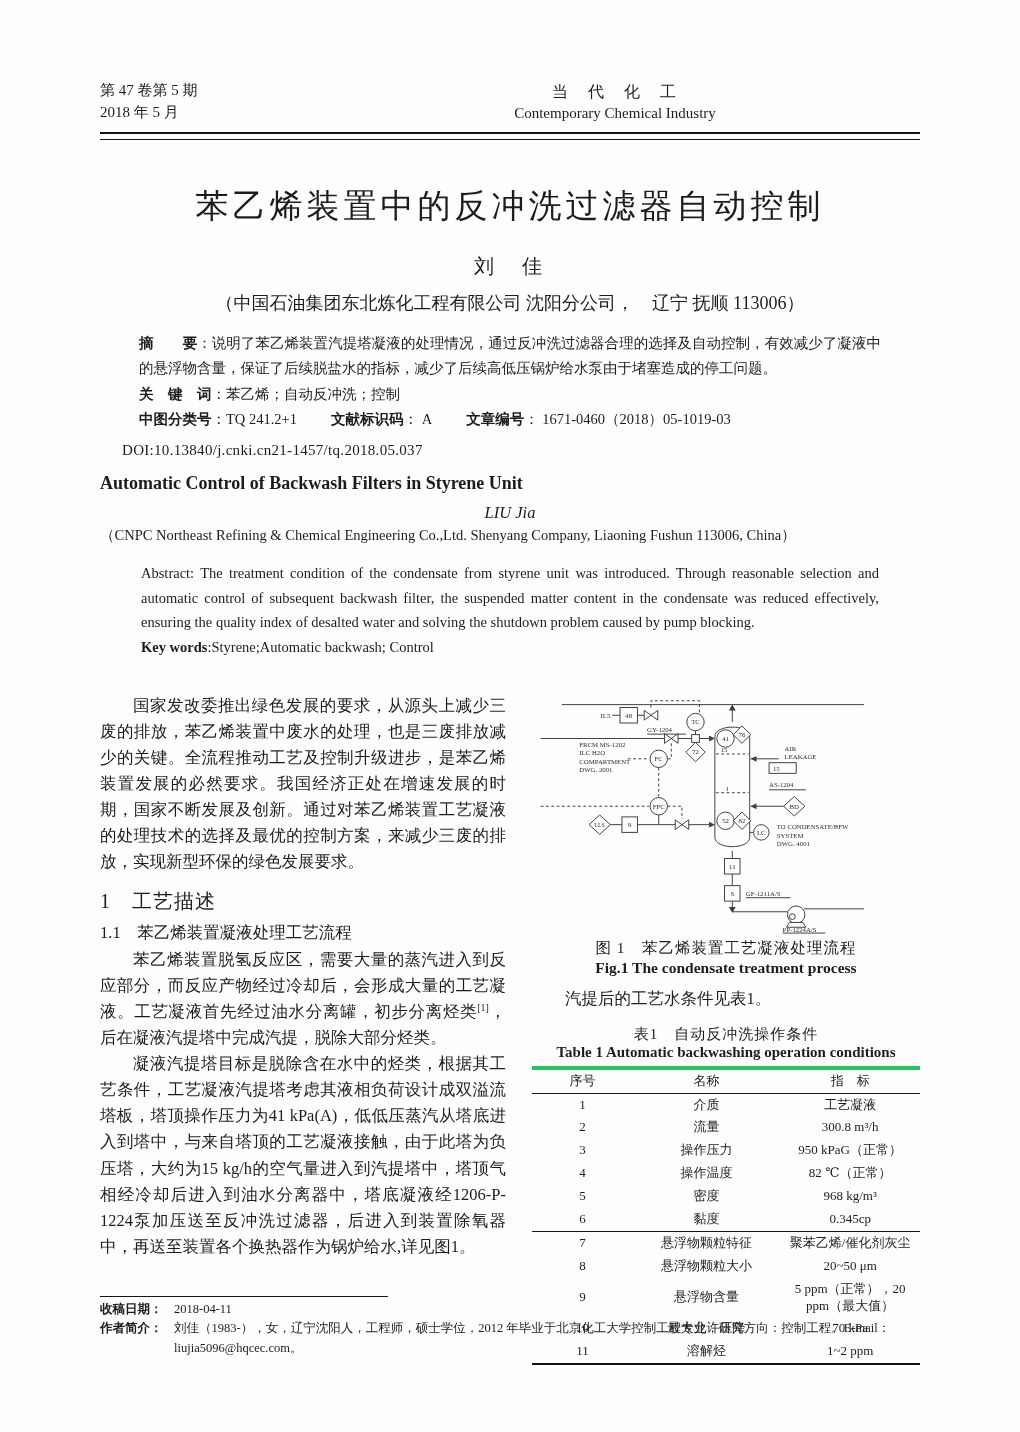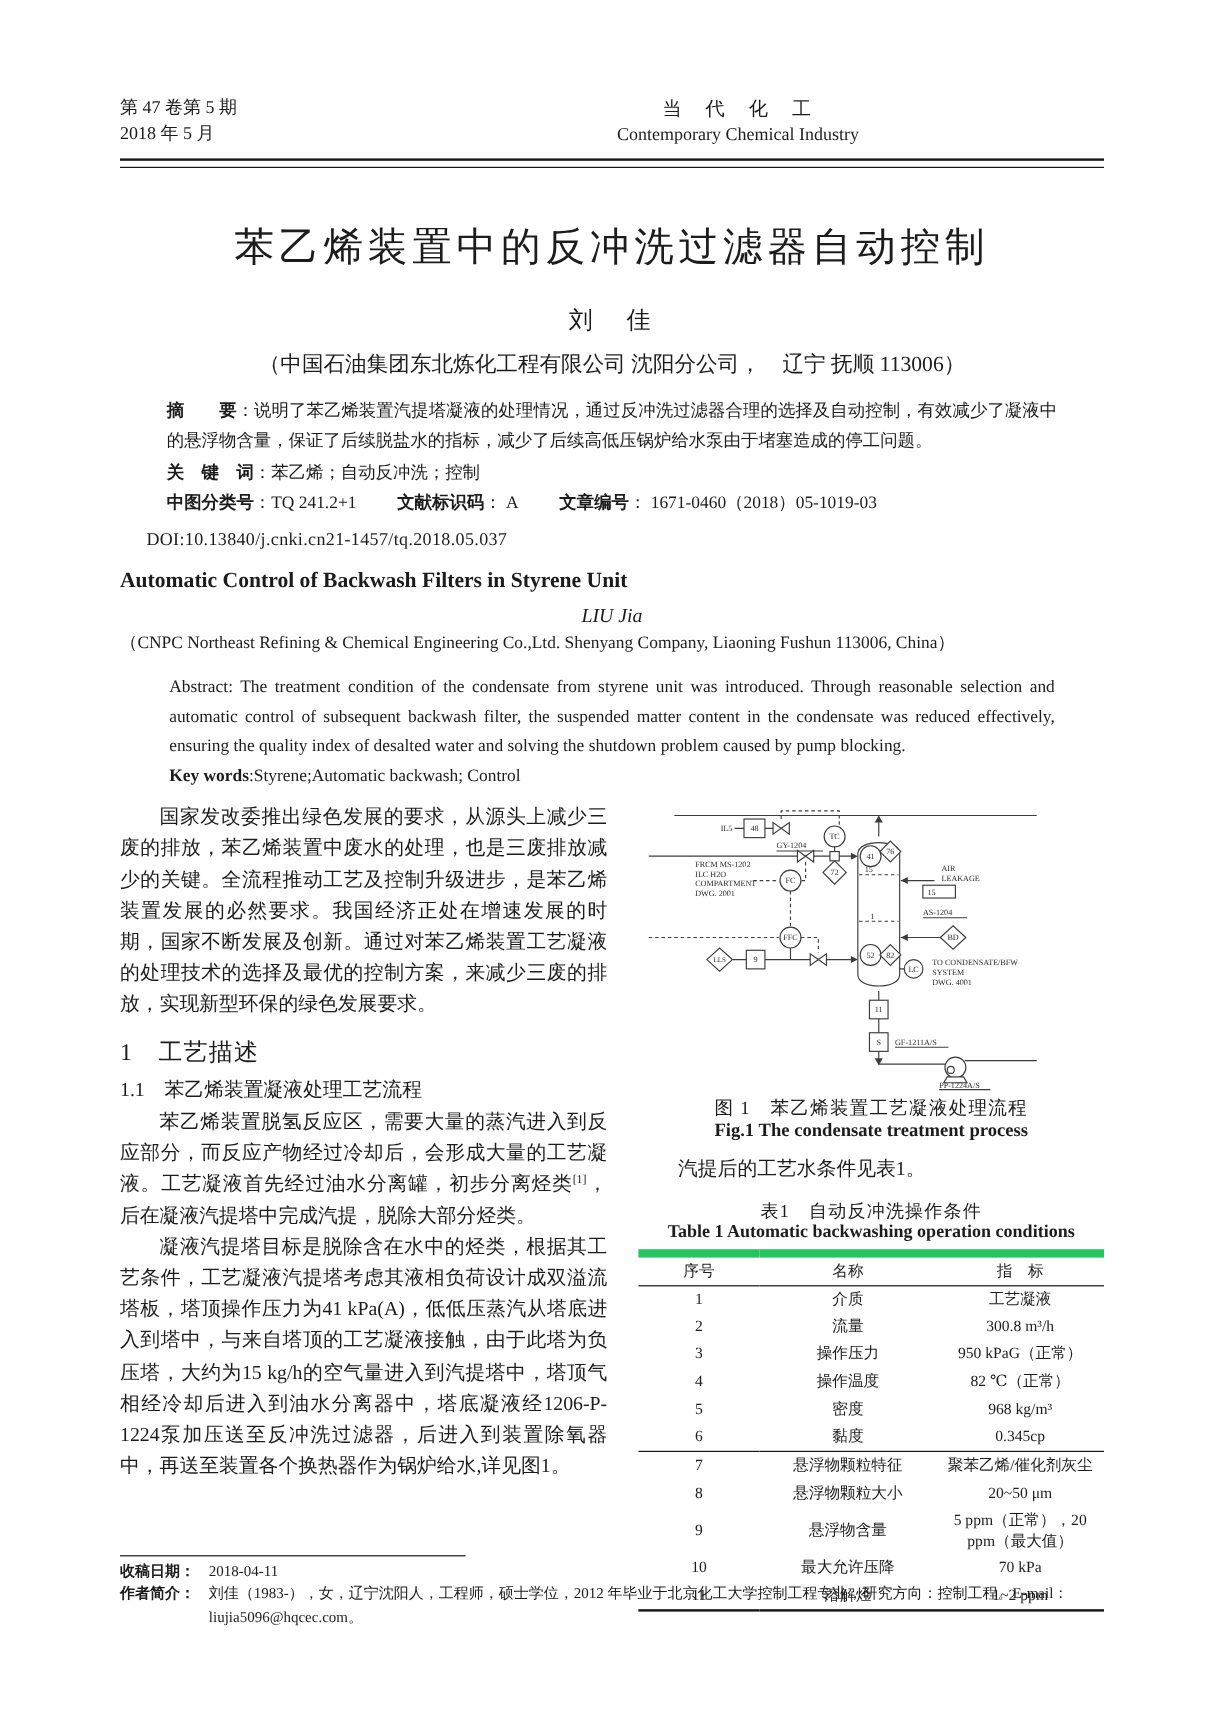--- a/index.html
+++ b/index.html
@@ -23,38 +23,38 @@
   .lbl{font-weight:bold;}
   .sp{margin-left:34px;font-family:Liberation Mono, monospace;}
   .doi{margin-top:8px;padding-left:22px;font-size:15px;letter-spacing:.3px;}
   
   .title-en{margin:14px 0 0;font-size:18px;font-weight:bold;}
   .author-en{margin-top:9px;text-align:center;font-size:16.5px;font-style:italic;}
   .affil-en{margin-top:3px;text-align:left;font-size:14.5px;}
   .abs-en{width:738px;margin:16px auto 0;font-size:14.5px;line-height:1.7;text-align:justify;}
   .abs-en p{margin:0;}
   
-  .cols{display:flex;gap:26px;margin-top:8px;}
+  .cols{display:flex;gap:26px;margin-top:33px;}
   .col-l{width:406px;}
   .col-r{width:388px;}
   .bodyp{margin:0;font-size:16.5px;line-height:1.58;text-align:justify;text-indent:2em;}
   sup{font-size:10px;}
   .h-sec{margin:13px 0 7px;font-size:20px;font-weight:400;letter-spacing:1px;}
   .h-sub{margin:0 0 3px;font-size:16.5px;font-weight:400;}
   
   .figure-box{width:388px;height:242px;}
   .figcap-cn{margin-top:3px;text-align:center;font-size:15.5px;letter-spacing:1px;}
   .figcap-en{text-align:center;font-size:15.5px;font-weight:bold;}
   .tsee{margin-top:9px;}
   
   .tbl-title-cn{margin-top:13px;text-align:center;font-size:15px;letter-spacing:1px;}
   .tbl-title-en{text-align:center;font-size:15px;font-weight:bold;}
   table{width:100%;border-collapse:collapse;margin-top:5px;font-size:13px;}
   th,td{font-weight:normal;padding:3px 4px;text-align:center;line-height:1.3;}
-  thead tr{border-top:7px solid #22c55e;border-bottom:1.1px solid #151515;}
+  thead tr{border-top:4px solid #22c55e;border-bottom:1.1px solid #151515;}
   tbody{border-bottom:2px solid #151515;}
   tr.mid-rule{border-bottom:1.4px solid #151515;}
   col.c1{width:26%;} col.c2{width:38%;} col.c3{width:36%;}
   
   .footer{position:absolute;left:100px;top:1296px;width:820px;font-size:12.5px;line-height:1.55;}
   .foot-rule{width:288px;border-top:1.6px solid #151515;margin-bottom:3px;}
   .frow{display:flex;}
   .flabel{flex:0 0 74px;font-weight:bold;}
   .fval{flex:1;}
   

